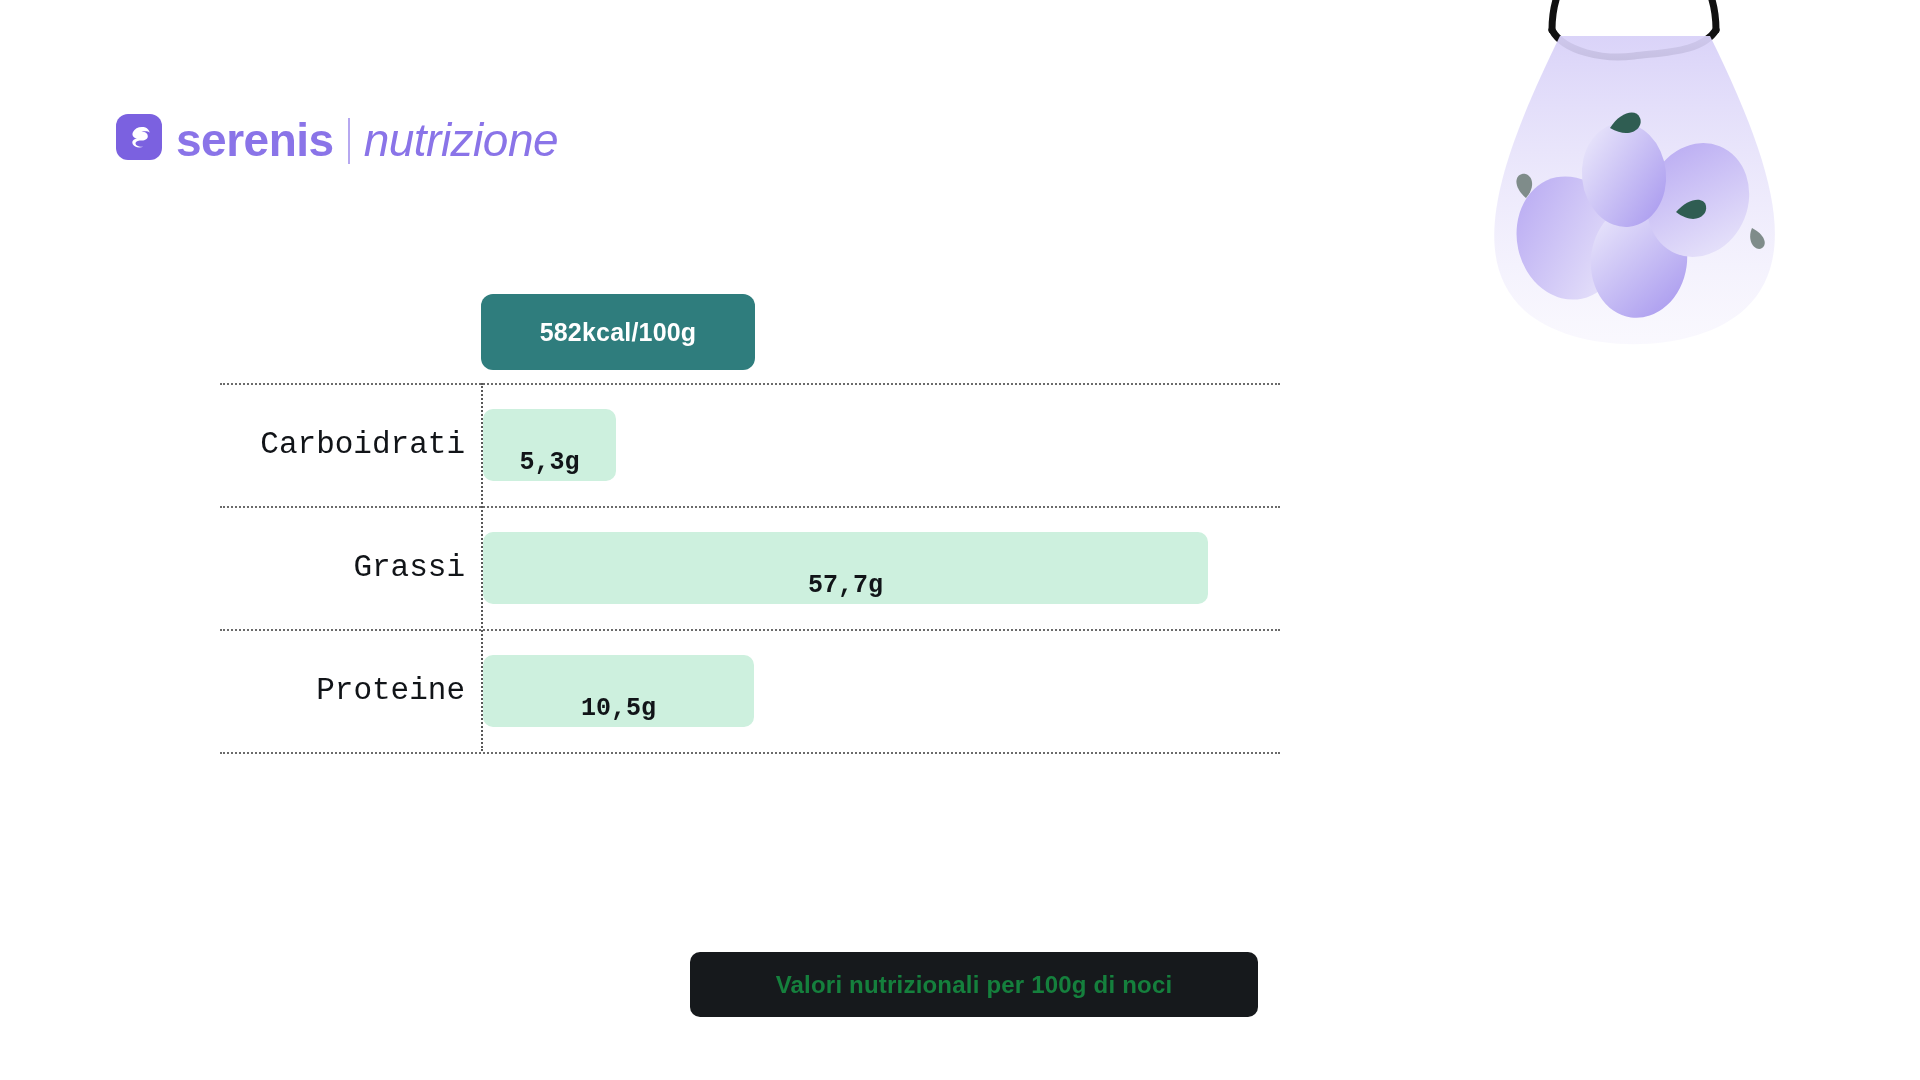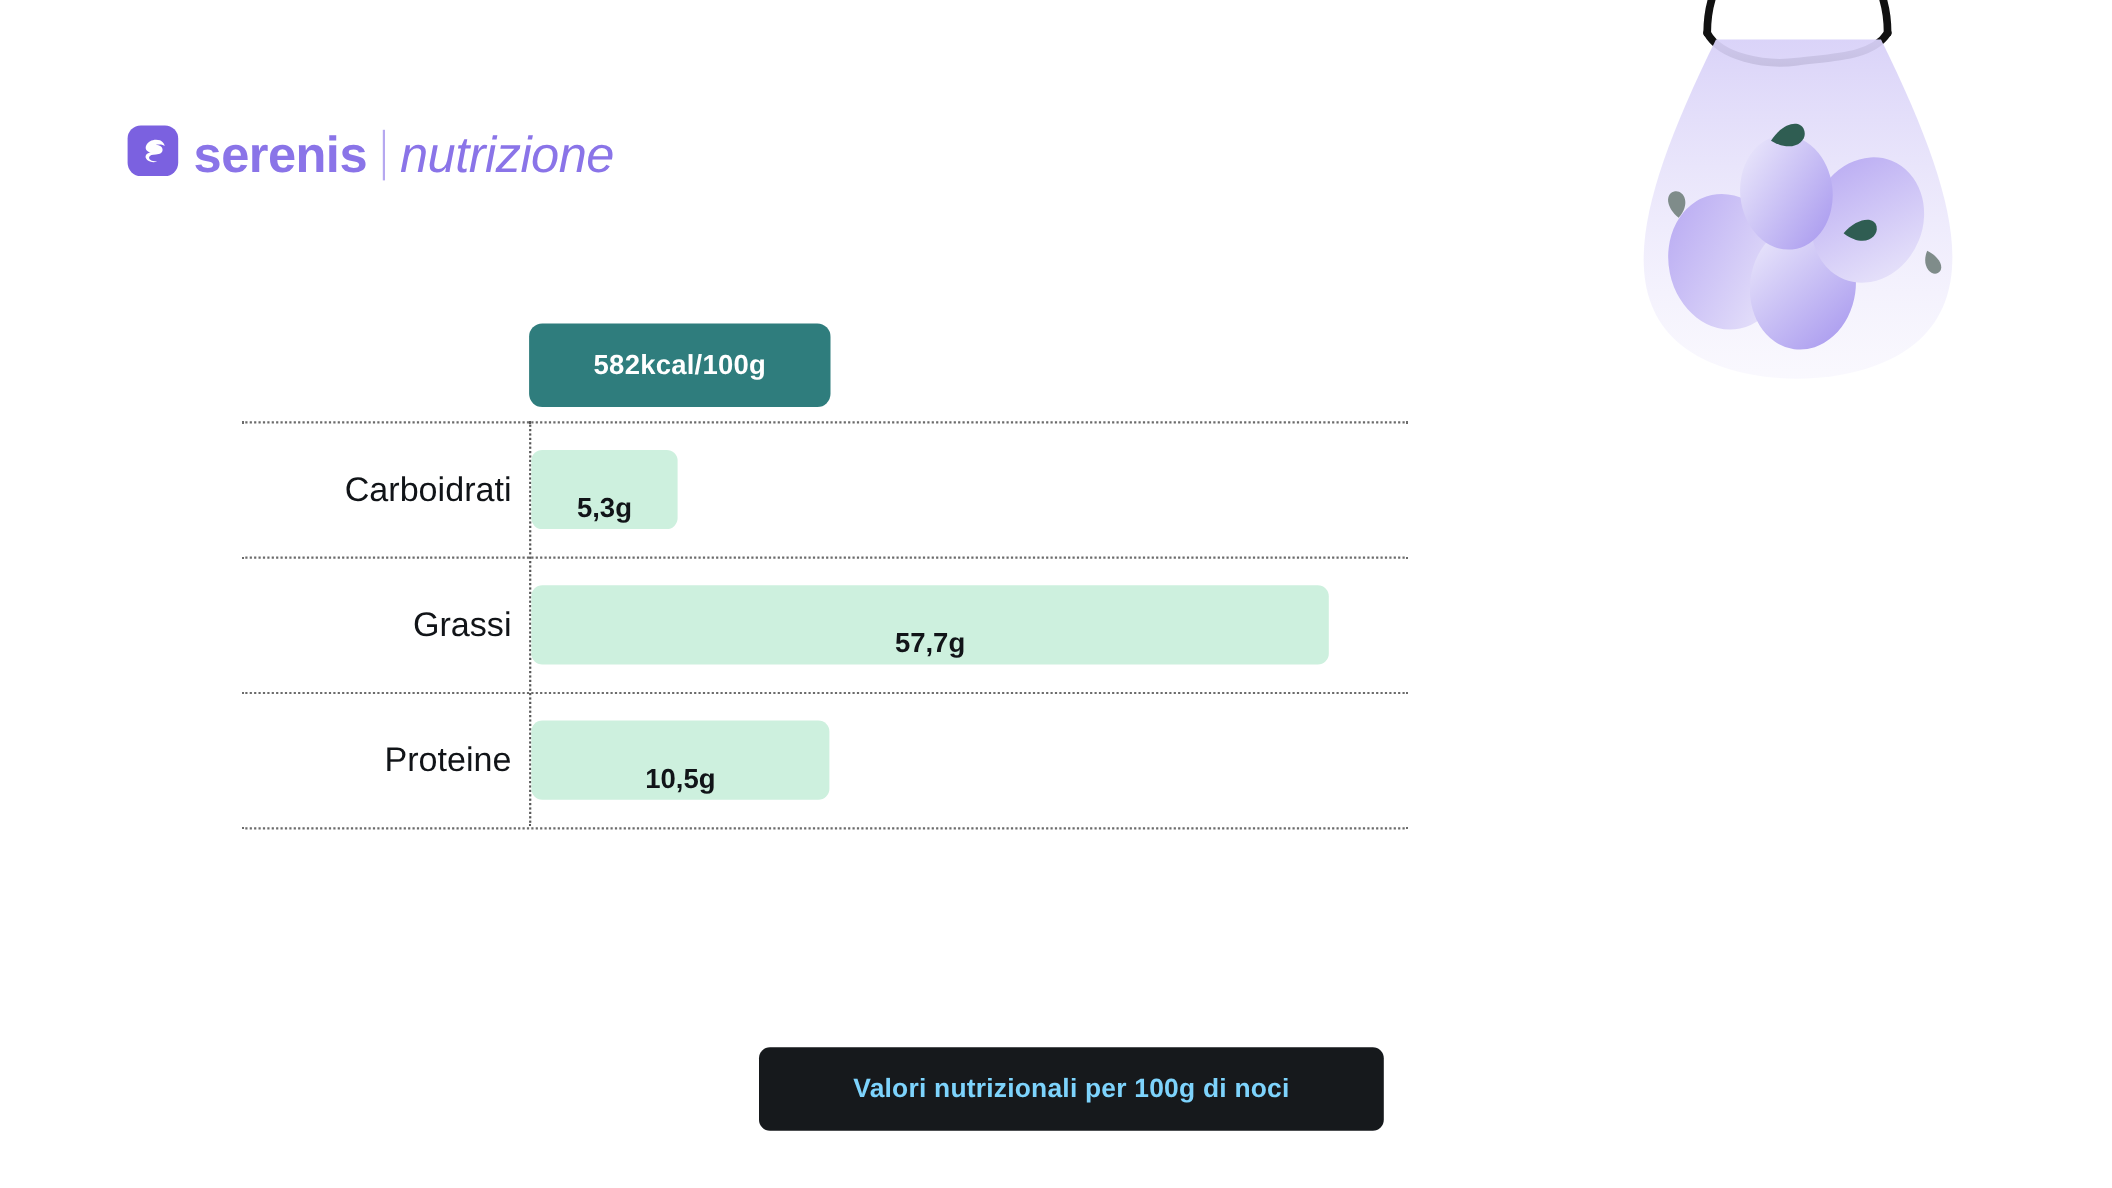--- a/index.html
+++ b/index.html
@@ -118,20 +118,21 @@
     position: absolute;
     left: 0;
     top: 113px;
     width: 1060px;
   }
   .row {
     position: relative;
     height: 123px;
     display: flex;
     align-items: center;
+    font-family: Liberation Mono, monospace;
   }
   .row-label {
     width: 245px;
     text-align: right;
     padding-right: 16px;
     font-size: 31px;
     font-weight: 400;
     color: #111418;
     white-space: nowrap;
   }
@@ -153,24 +154,24 @@
     white-space: nowrap;
     margin-top: 36px;
   }
 
   
   .footer-btn {
     position: absolute;
     left: 690px;
     top: 952px;
     width: 568px;
-    height: 76px;
+    height: 65px;
     background: #16191c;
     border-radius: 10px;
-    color: #7dd3fc;
+    color: #15803d;
     font-size: 24px;
     font-weight: 700;
     display: flex;
     align-items: center;
     justify-content: center;
     border: none;
     cursor: pointer;
     letter-spacing: .2px;
   }
 

